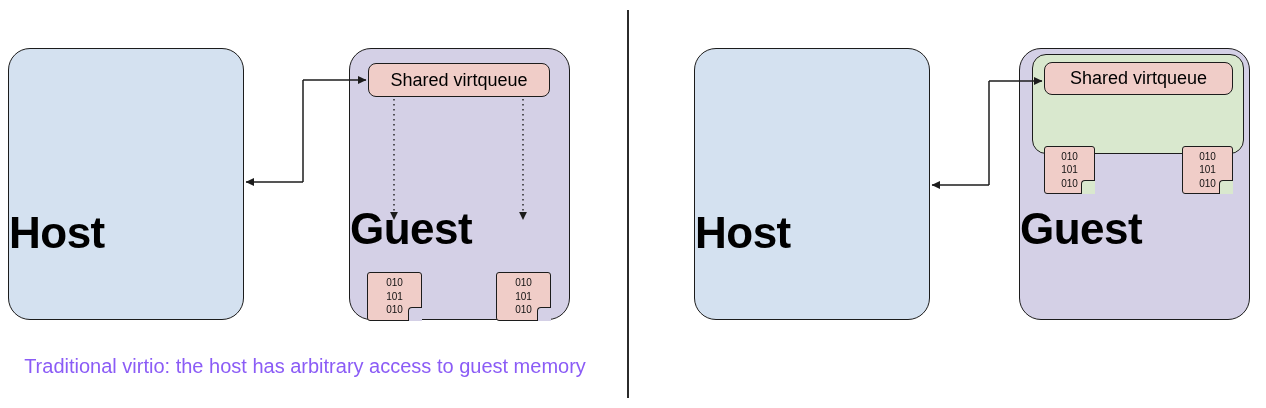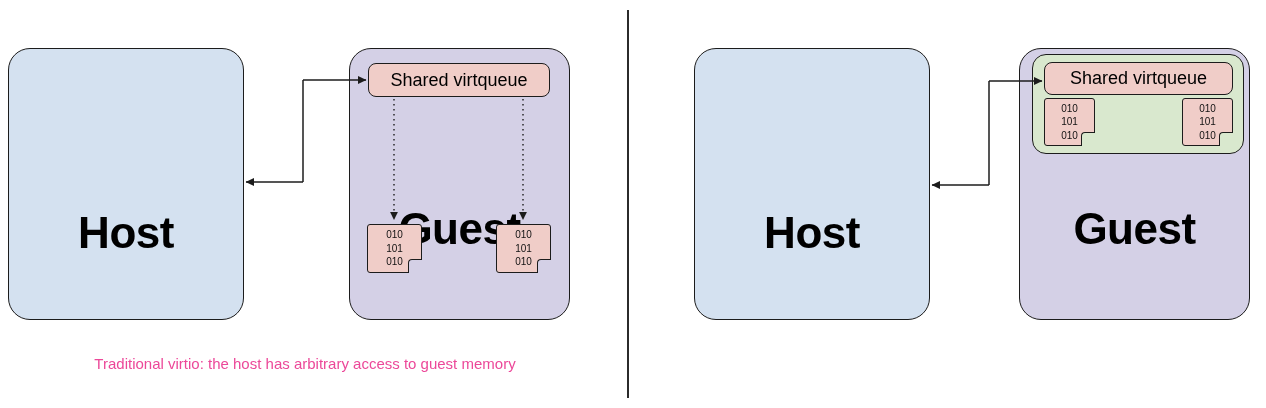--- a/index.html
+++ b/index.html
@@ -37,21 +37,20 @@
     border: 1.6px solid #1c1c1c;
     border-radius: 22px;
   }
   .machine.host { background: #d4e1f0; }
   .machine.guest { background: #d4d0e6; }
 
   .machine-label {
     position: absolute;
     left: 0;
     width: 100%;
-    text-align: center;
     font-weight: bold;
     font-size: 44px;
     line-height: 1;
     letter-spacing: -0.5px;
     color: #000000;
   }
 
   
   .virtqueue {
     position: absolute;
@@ -75,20 +74,21 @@
     border-radius: 3px;
     
     border-bottom-right-radius: 0;
     display: flex;
     flex-direction: column;
     align-items: center;
     justify-content: center;
     font-size: 10px;
     line-height: 1.35;
     color: #111111;
+    margin-top: 48px;
   }
   .descriptor .fold {
     position: absolute;
     right: -1.4px;
     bottom: -1.4px;
     width: 13px;
     height: 13px;
     background: #d4d0e6;
     border-left: 1.4px solid #1c1c1c;
     border-top: 1.4px solid #1c1c1c;
@@ -124,22 +124,22 @@
     width: 1266px;
     height: 408px;
     pointer-events: none;
     overflow: visible;
   }
 
   
   .caption {
     position: absolute;
     text-align: center;
-    font-size: 15px;
-    color: #ec4899;
+    font-size: 20px;
+    color: #8b5cf6;
     white-space: nowrap;
   }
 </style>
 </head>
 <body>
 
 <div id="canvas">
 
   <div class="divider"></div>
 

